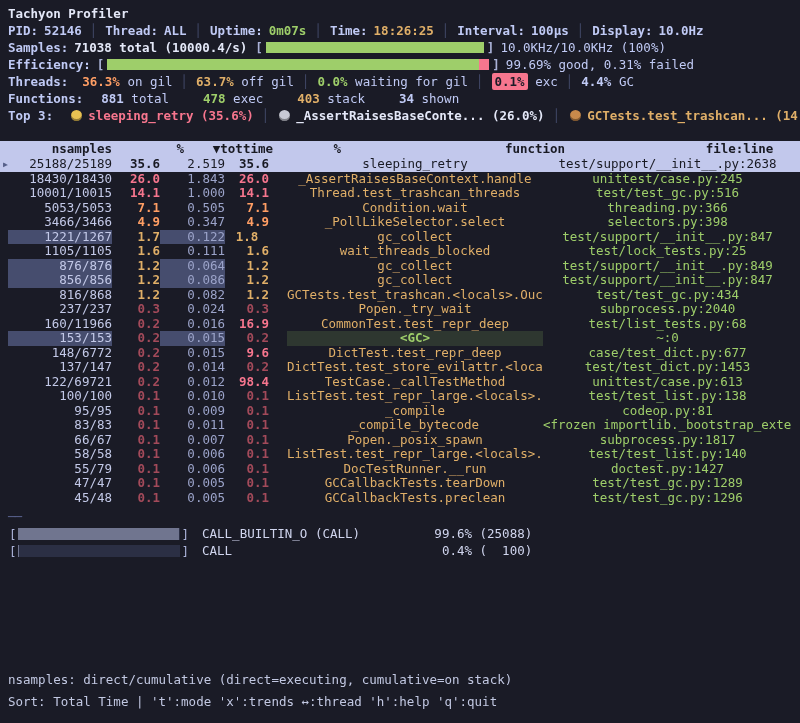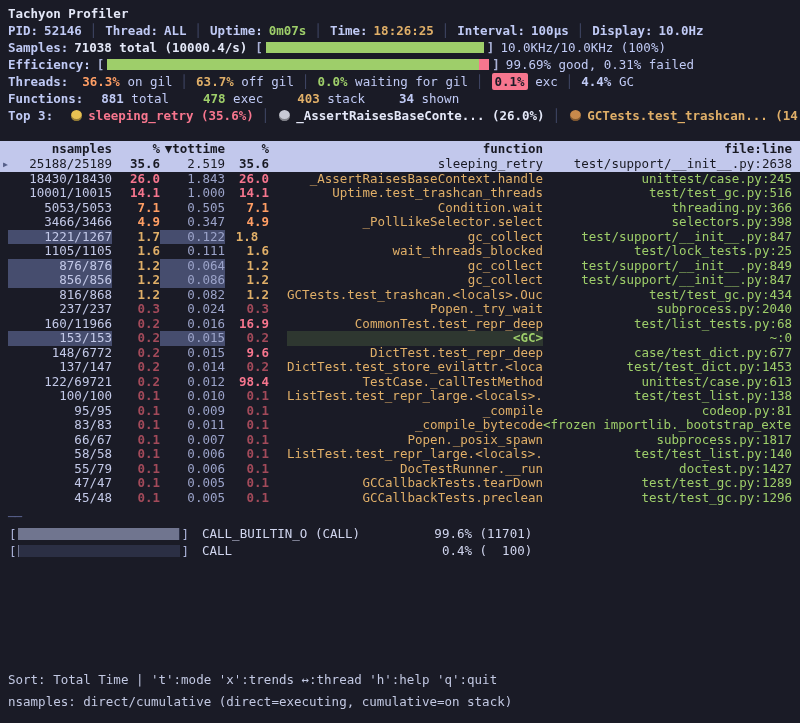--- a/index.html
+++ b/index.html
@@ -38,25 +38,25 @@
   .m-silver{ background:var(--msilver); box-shadow:inset 0 -2px 0 rgba(0,0,0,.35); }
   .m-bronze{ background:var(--mbronze); box-shadow:inset 0 -2px 0 rgba(0,0,0,.35); }
 
   
   .table{ margin:17px -8px 0 -8px; }
   .thead,.trow{
     display:grid;
     grid-template-columns:104px 48px 65px 44px 18px 256px auto;
     padding:0 8px; white-space:pre; overflow:hidden;
   }
-  .thead{ height:16px; line-height:16px; background:var(--selbg); color:var(--selfg); font-weight:bold; }
+  .thead{ height:16px; line-height:16px; background:var(--selbg); color:var(--selfg); font-weight:bold;gap:24px; }
   .trow{ height:14.5px; line-height:14.5px; position:relative; }
   .cell{ overflow:hidden; }
   .r{ text-align:right; }
-  .l{ text-align:right; }
+  .l{ text-align:center; }
   .ns{ color:#c3c9e8; }
   .tot{ color:#9ba3c9; }
   .fn{ color:var(--gold); }
   .file{ color:var(--file); }
   .mark{ background:var(--mark); }
   .gc{ color:var(--green); background:rgba(158,206,106,.16); font-weight:bold; }
   .trow.sel{ background:var(--selbg); }
   .trow.sel .cell{ color:var(--selfg) !important; background:none !important; }
   .trow.sel::after{ content:"▶"; position:absolute; left:3px; top:1px; font-size:8px; color:#565f89; }
 
@@ -118,21 +118,21 @@
 
   <div class="hline">
     <span class="lbl" style="margin-right:16px;">Top 3:</span><span id="top3-items" style="display:inline-flex;align-items:center;white-space:pre;"><span class="medal m-gold"></span><span class="b" style="color: var(--red);">sleeping_retry (35.6%)</span><span class="sep">│</span><span class="medal m-silver"></span><span class="b" style="color: var(--bright);">_AssertRaisesBaseConte... (26.0%)</span><span class="sep">│</span><span class="medal m-bronze"></span><span class="b" style="color: var(--yellow);">GCTests.test_trashcan... (14.1%)</span></span>
   </div>
 
   <div class="table">
     <div class="thead" id="thead"><span class="cell r">nsamples</span><span class="cell r">%</span><span class="cell r">▼tottime</span><span class="cell r">%</span><span class="cell"></span><span class="cell l">function</span><span class="cell l">file:line</span></div>
     <div id="tbody">
         <div class="trow sel"><span class="cell r ns">25188/25189</span><span class="cell r b" style="color: var(--red);">35.6</span><span class="cell r tot">2.519</span><span class="cell r b" style="color: var(--red);">35.6</span><span class="cell"></span><span class="cell l fn">sleeping_retry</span><span class="cell l file">test/support/__init__.py:2638</span></div>
         <div class="trow"><span class="cell r ns">18430/18430</span><span class="cell r b" style="color: var(--red);">26.0</span><span class="cell r tot">1.843</span><span class="cell r b" style="color: var(--red);">26.0</span><span class="cell"></span><span class="cell l fn">_AssertRaisesBaseContext.handle</span><span class="cell l file">unittest/case.py:245</span></div>
-        <div class="trow"><span class="cell r ns">10001/10015</span><span class="cell r b" style="color: var(--red);">14.1</span><span class="cell r tot">1.000</span><span class="cell r b" style="color: var(--red);">14.1</span><span class="cell"></span><span class="cell l fn">Uptime.test_trashcan_threads</span><span class="cell l file">test/test_gc.py:516</span></div>
+        <div class="trow"><span class="cell r ns">10001/10015</span><span class="cell r b" style="color: var(--red);">14.1</span><span class="cell r tot">1.000</span><span class="cell r b" style="color: var(--red);">14.1</span><span class="cell"></span><span class="cell l fn">Thread.test_trashcan_threads</span><span class="cell l file">test/test_gc.py:516</span></div>
         <div class="trow"><span class="cell r ns">5053/5053</span><span class="cell r b" style="color: var(--orange);">7.1</span><span class="cell r tot">0.505</span><span class="cell r b" style="color: var(--orange);">7.1</span><span class="cell"></span><span class="cell l fn">Condition.wait</span><span class="cell l file">threading.py:366</span></div>
         <div class="trow"><span class="cell r ns">3466/3466</span><span class="cell r b" style="color: var(--orange);">4.9</span><span class="cell r tot">0.347</span><span class="cell r b" style="color: var(--orange);">4.9</span><span class="cell"></span><span class="cell l fn">_PollLikeSelector.select</span><span class="cell l file">selectors.py:398</span></div>
         <div class="trow"><span class="cell r ns mark">1221/1267</span><span class="cell r b" style="color: var(--yellow);">1.7</span><span class="cell r tot mark">0.122</span><span class="cell r b" style="color: var(--yellow); text-align: center;">1.8</span><span class="cell"></span><span class="cell l fn">gc_collect</span><span class="cell l file">test/support/__init__.py:847</span></div>
         <div class="trow"><span class="cell r ns">1105/1105</span><span class="cell r b" style="color: var(--yellow);">1.6</span><span class="cell r tot">0.111</span><span class="cell r b" style="color: var(--yellow);">1.6</span><span class="cell"></span><span class="cell l fn">wait_threads_blocked</span><span class="cell l file">test/lock_tests.py:25</span></div>
         <div class="trow"><span class="cell r ns mark">876/876</span><span class="cell r b" style="color: var(--yellow);">1.2</span><span class="cell r tot mark">0.064</span><span class="cell r b" style="color: var(--yellow);">1.2</span><span class="cell"></span><span class="cell l fn">gc_collect</span><span class="cell l file">test/support/__init__.py:849</span></div>
         <div class="trow"><span class="cell r ns mark">856/856</span><span class="cell r b" style="color: var(--yellow);">1.2</span><span class="cell r tot mark">0.086</span><span class="cell r b" style="color: var(--yellow);">1.2</span><span class="cell"></span><span class="cell l fn">gc_collect</span><span class="cell l file">test/support/__init__.py:847</span></div>
         <div class="trow"><span class="cell r ns">816/868</span><span class="cell r b" style="color: var(--yellow);">1.2</span><span class="cell r tot">0.082</span><span class="cell r b" style="color: var(--yellow);">1.2</span><span class="cell"></span><span class="cell l fn">GCTests.test_trashcan.&lt;locals&gt;.Ouch...</span><span class="cell l file">test/test_gc.py:434</span></div>
         <div class="trow"><span class="cell r ns">237/237</span><span class="cell r b" style="color: var(--dimred);">0.3</span><span class="cell r tot">0.024</span><span class="cell r b" style="color: var(--dimred);">0.3</span><span class="cell"></span><span class="cell l fn">Popen._try_wait</span><span class="cell l file">subprocess.py:2040</span></div>
         <div class="trow"><span class="cell r ns">160/11966</span><span class="cell r b" style="color: var(--dimred);">0.2</span><span class="cell r tot">0.016</span><span class="cell r b" style="color: var(--red);">16.9</span><span class="cell"></span><span class="cell l fn">CommonTest.test_repr_deep</span><span class="cell l file">test/list_tests.py:68</span></div>
         <div class="trow"><span class="cell r ns mark">153/153</span><span class="cell r b" style="color: var(--dimred);">0.2</span><span class="cell r tot mark">0.015</span><span class="cell r b" style="color: var(--dimred);">0.2</span><span class="cell"></span><span class="cell l fn gc">&lt;GC&gt;</span><span class="cell l file">~:0</span></div>
@@ -154,31 +154,31 @@
     <div class="opsep">
       <span class="dash">──</span>
     </div>
     <div id="oprows">
         <div class="oprow">
           <span class="opbar">
             <span class="opfill" style="width: 99.6%;"></span>
           </span>
           <span class="opname">CALL_BUILTIN_O (CALL)</span>
           <span class="oppct">99.6%</span>
-          <span class="opcount"> (11701)</span>
+          <span class="opcount"> (25088)</span>
         </div>
         <div class="oprow">
           <span class="opbar">
             <span class="opfill" style="width: 0.6%;"></span>
           </span>
           <span class="opname">CALL</span>
           <span class="oppct">0.4%</span>
           <span class="opcount"> (  100)</span>
         </div>
       </div>
   </div>
 
   <div class="footer">
+    <div class="hline">nsamples: direct/cumulative (direct=executing, cumulative=on stack)</div>
     <div class="hline">Sort: Total Time | 't':mode 'x':trends ↔:thread 'h':help 'q':quit</div>
-    <div class="hline">nsamples: direct/cumulative (direct=executing, cumulative=on stack)</div>
   </div>
 
 </div>
 
 </body></html>

